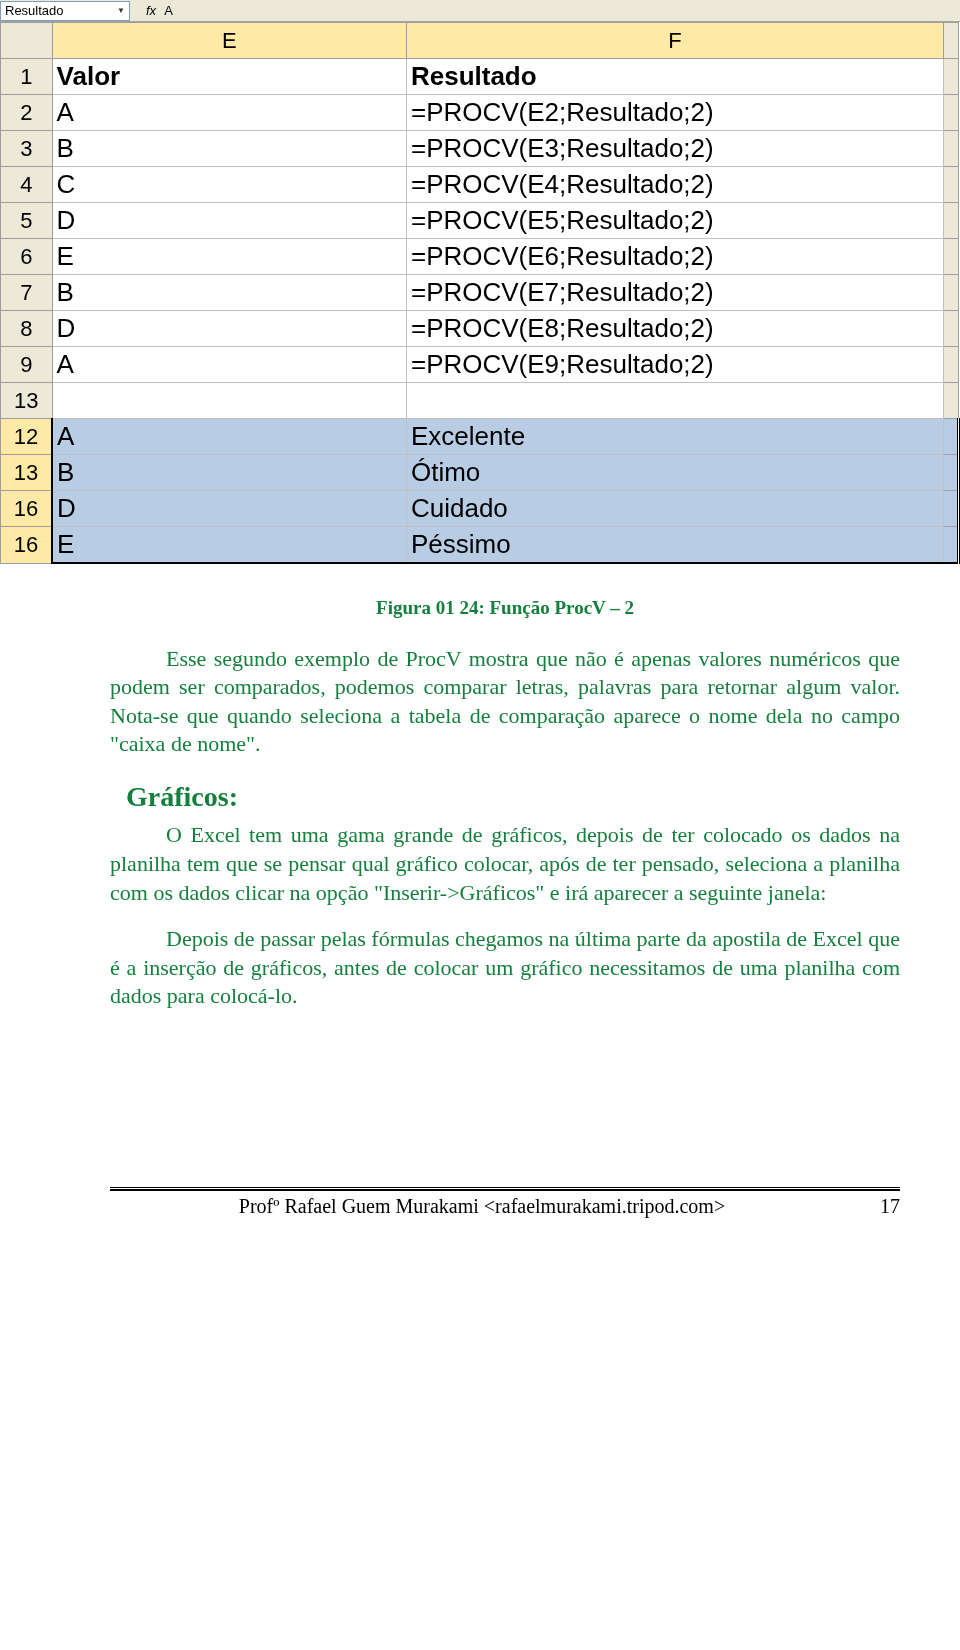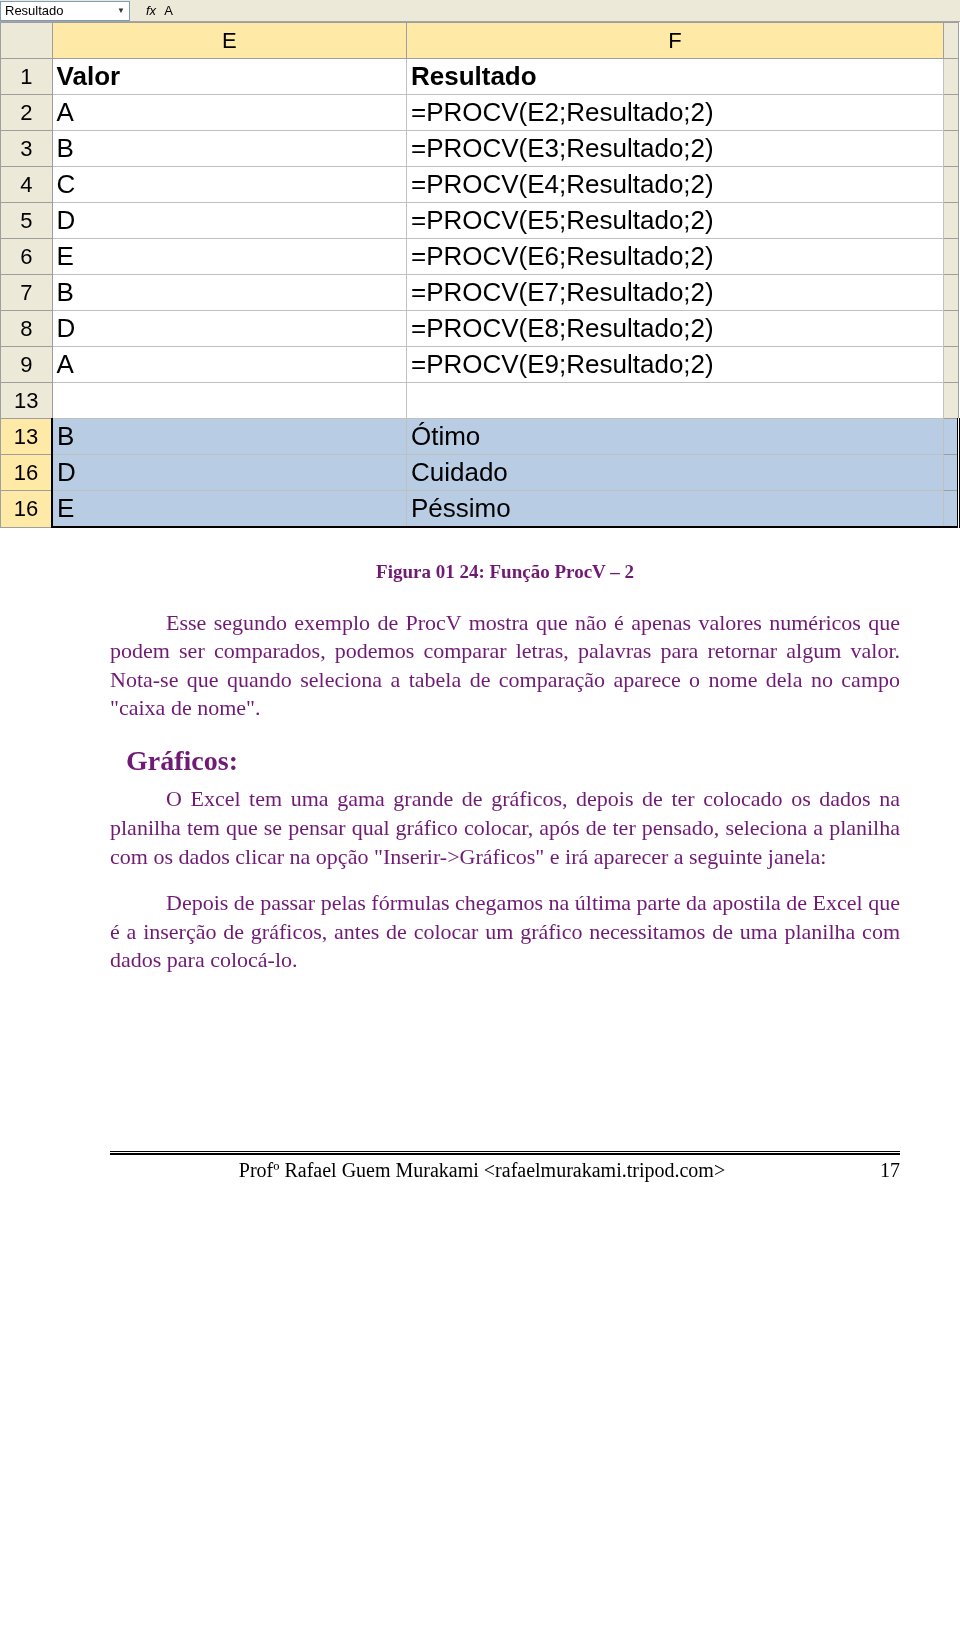--- a/index.html
+++ b/index.html
@@ -107,21 +107,21 @@
   }
   .col-e { width: 330px; }
   .col-f { width: 500px; }
 
   
   .doc {
     padding: 20px 60px 20px 110px;
     font-family: "Times New Roman", Times, serif;
     font-size: 22px;
     line-height: 1.3;
-    color: #701a75;
+    color: #15803d;
   }
   .caption {
     text-align: center;
     font-weight: bold;
     font-size: 19px;
     margin: 12px 0 24px;
   }
   .para {
     text-align: justify;
     margin-bottom: 18px;
@@ -237,20 +237,26 @@
           <td class="">=PROCV(E9;Resultado;2)</td>
           <td class="edge" style="background: rgb(236, 233, 216);"></td>
         </tr>
         <tr>
           <th class="rowhead">13</th>
           <td class=""></td>
           <td class=""></td>
           <td class="edge" style="background: rgb(236, 233, 216);"></td>
         </tr>
         <tr>
+          <th class="rowhead active">12</th>
+          <td class="sel sel-left">A</td>
+          <td class="sel">Excelente</td>
+          <td class="edge sel sel-right-th"></td>
+        </tr>
+        <tr>
           <th class="rowhead active">13</th>
           <td class="sel sel-left">B</td>
           <td class="sel">Ótimo</td>
           <td class="edge sel sel-right-th"></td>
         </tr>
         <tr>
           <th class="rowhead active">16</th>
           <td class="sel sel-left">D</td>
           <td class="sel">Cuidado</td>
           <td class="edge sel sel-right-th"></td>

